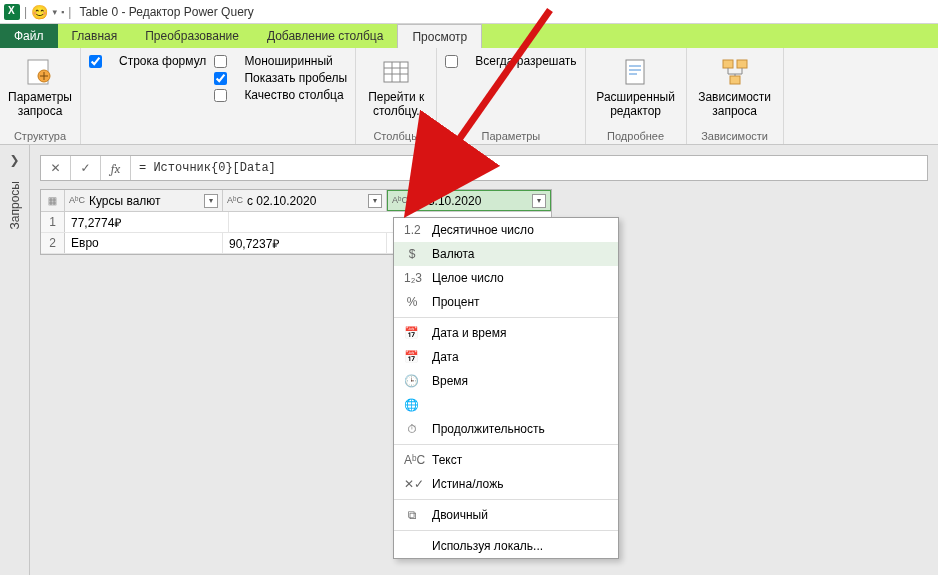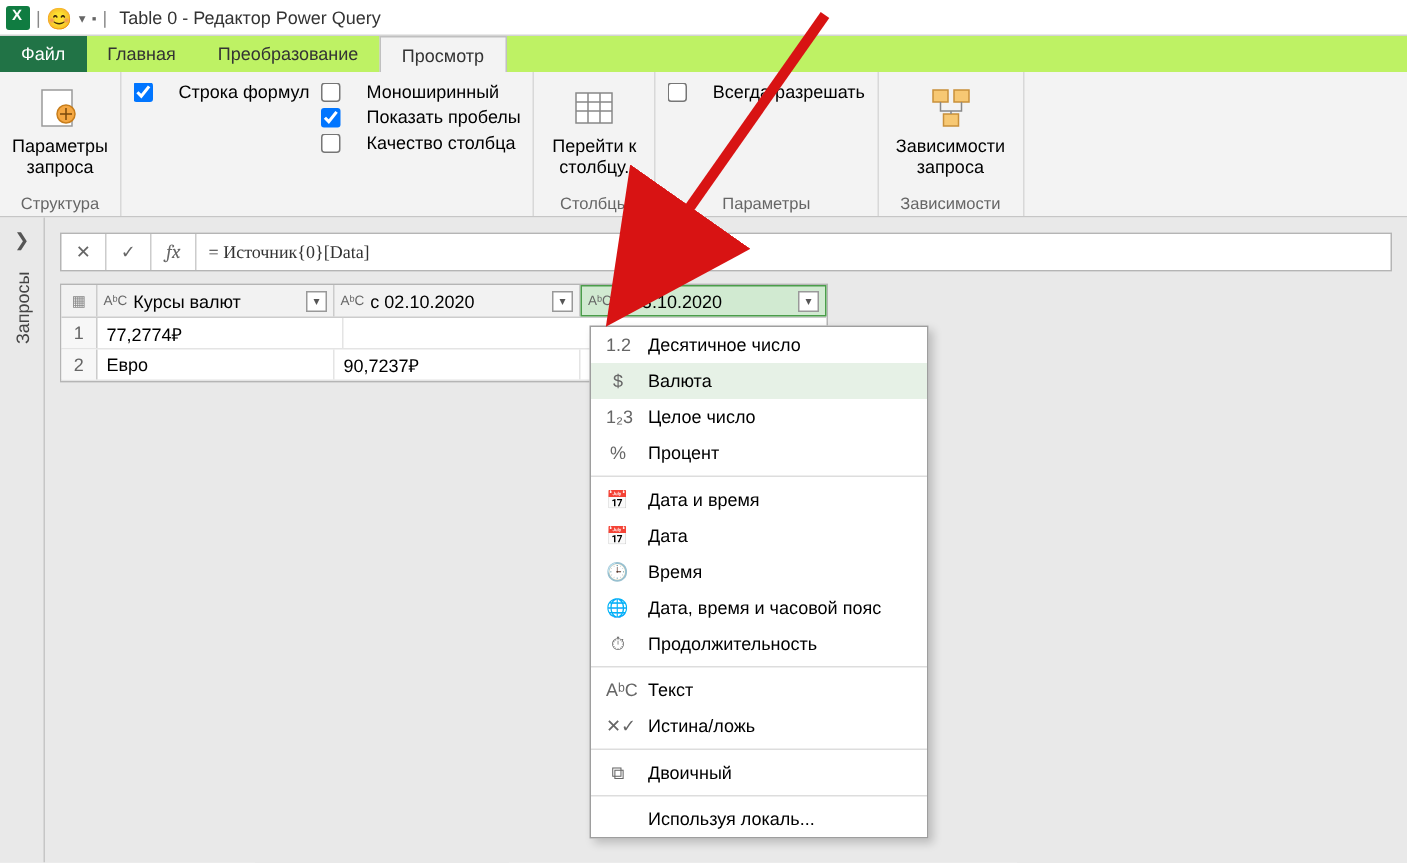--- a/index.html
+++ b/index.html
@@ -35,21 +35,21 @@
     .left-rail { width: 30px; background: #e9e9e9; border-right: 1px solid #c6c6c6; display: flex; flex-direction: column; align-items: center; padding-top: 8px; gap: 14px; }
     .left-rail .chevron { font-size: 12px; color: #555; }
     .vtext { writing-mode: vertical-rl; transform: rotate(180deg); color: #444; font-size: 12px; }
 
     .main { flex: 1; background: #e9e9e9; padding: 10px 10px 0 10px; position: relative; }
 
     
     .formula-bar { display: flex; align-items: center; background: #fff; border: 1px solid #b5b5b5; height: 26px; }
     .formula-bar .cell-btn { width: 30px; height: 100%; border-right: 1px solid #ccc; display: flex; align-items: center; justify-content: center; color: #666; }
     .formula-bar .fx { font-style: italic; font-family: Cambria, serif; font-size: 13px; }
-    .formula-bar .formula { flex: 1; padding: 0 8px; font-family: Liberation Serif, serif; font-size: 12px; color: #333; }
+    .formula-bar .formula { flex: 1; padding: 0 8px; font-family: Liberation Mono, monospace; font-size: 12px; color: #333; }
 
     
     .grid-wrap { margin-top: 8px; background: #fff; border: 1px solid #b5b5b5; width: 512px; }
     .grid-header { display: flex; background: #f2f2f2; height: 22px; border-bottom: 1px solid #ccc; }
     .gh-corner { width: 24px; border-right: 1px solid #ccc; display:flex; align-items:center; justify-content:center; }
     .gh-col { border-right: 1px solid #ccc; display: flex; align-items: center; padding: 0 4px; gap: 4px; position: relative; }
     .gh-col.c1 { width: 158px; }
     .gh-col.c2 { width: 164px; }
     .gh-col.c3 { width: 164px; background: #d1ead1; border: 1px solid #4a9d4a; }
     .gh-col .type-icon { font-size: 9px; color: #666; line-height: 1; }
@@ -85,20 +85,21 @@
   <span style="font-size:9px;color:#666;">▾</span>
   <span style="font-size:9px;color:#666;">▪</span>
   <span class="sep">|</span>
   <span class="title">Table 0 - Редактор Power Query</span>
 </div>
 
 <div class="tabs">
   <div class="tab file">Файл</div>
   <div class="tab">Главная</div>
   <div class="tab">Преобразование</div>
+  <div class="tab">Добавление столбца</div>
   <div class="tab active">Просмотр</div>
 </div>
 
 <div class="ribbon">
 
   <div class="ribbon-group">
     <div class="ribbon-group-body">
       <div class="big-btn">
         <svg class="svg-icon" viewBox="0 0 32 32">
             <rect x="4" y="4" width="20" height="24" fill="#fff" stroke="#9a9a9a"></rect>
@@ -154,20 +155,32 @@
       <div class="chk-col">
         <label class="chk">
             <input type="checkbox" style="">
             <span>Всегда разрешать</span>
           </label>
       </div>
     </div>
     <div class="ribbon-group-label">Параметры</div>
   </div>
 
+  <div class="ribbon-group">
+    <div class="ribbon-group-body">
+      <div class="big-btn" style="width:84px;">
+        <svg class="svg-icon" viewBox="0 0 32 32">
+            <rect x="6" y="4" width="18" height="24" fill="#fff" stroke="#888"></rect>
+            <path d="M9 10 H21 M9 14 H21 M9 18 H17" stroke="#4a90d9"></path>
+          </svg>
+        <span>Расширенный редактор</span>
+      </div>
+    </div>
+    <div class="ribbon-group-label">Подробнее</div>
+  </div>
 
   <div class="ribbon-group">
     <div class="ribbon-group-body">
       <div class="big-btn" style="width:80px;">
         <svg class="svg-icon" viewBox="0 0 32 32">
             <rect x="4" y="4" width="10" height="8" fill="#f7c873" stroke="#c9903a"></rect>
             <rect x="18" y="4" width="10" height="8" fill="#f7c873" stroke="#c9903a"></rect>
             <rect x="11" y="20" width="10" height="8" fill="#f7c873" stroke="#c9903a"></rect>
             <path d="M9 12 V18 H16 M23 12 V18 H16 M16 18 V20" stroke="#888" fill="none"></path>
           </svg>
@@ -257,21 +270,20 @@
   <div class="item">
       <span class="item-icon">📅</span>
       <span>Дата</span>
     </div>
   <div class="item">
       <span class="item-icon">🕒</span>
       <span>Время</span>
     </div>
   <div class="item">
       <span class="item-icon">🌐</span>
-      <span>Дата, время и часовой пояс</span>
     </div>
   <div class="item">
       <span class="item-icon">⏱</span>
       <span>Продолжительность</span>
     </div>
   <div class="sep"></div>
   <div class="item">
       <span class="item-icon">AᵇC</span>
       <span>Текст</span>
     </div>

